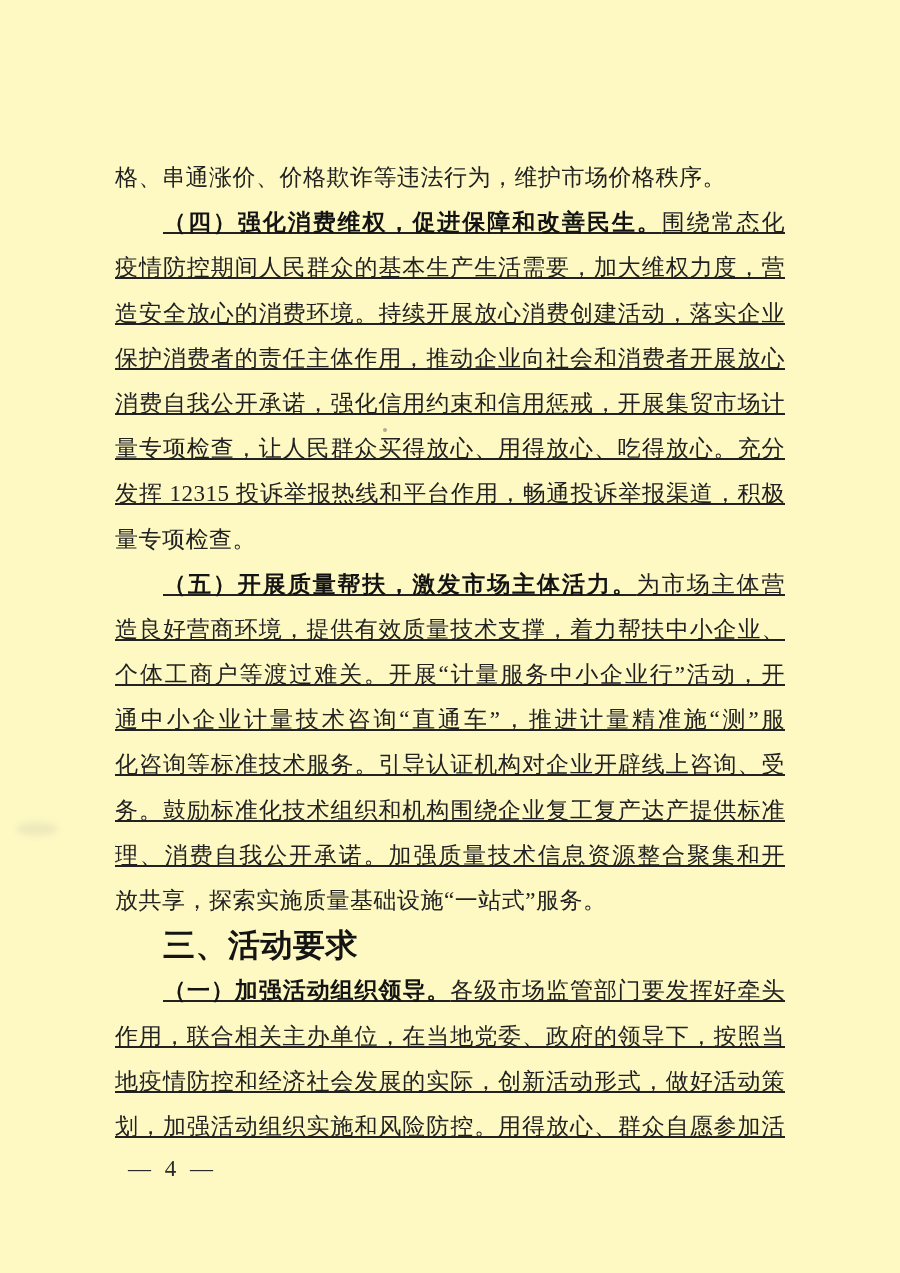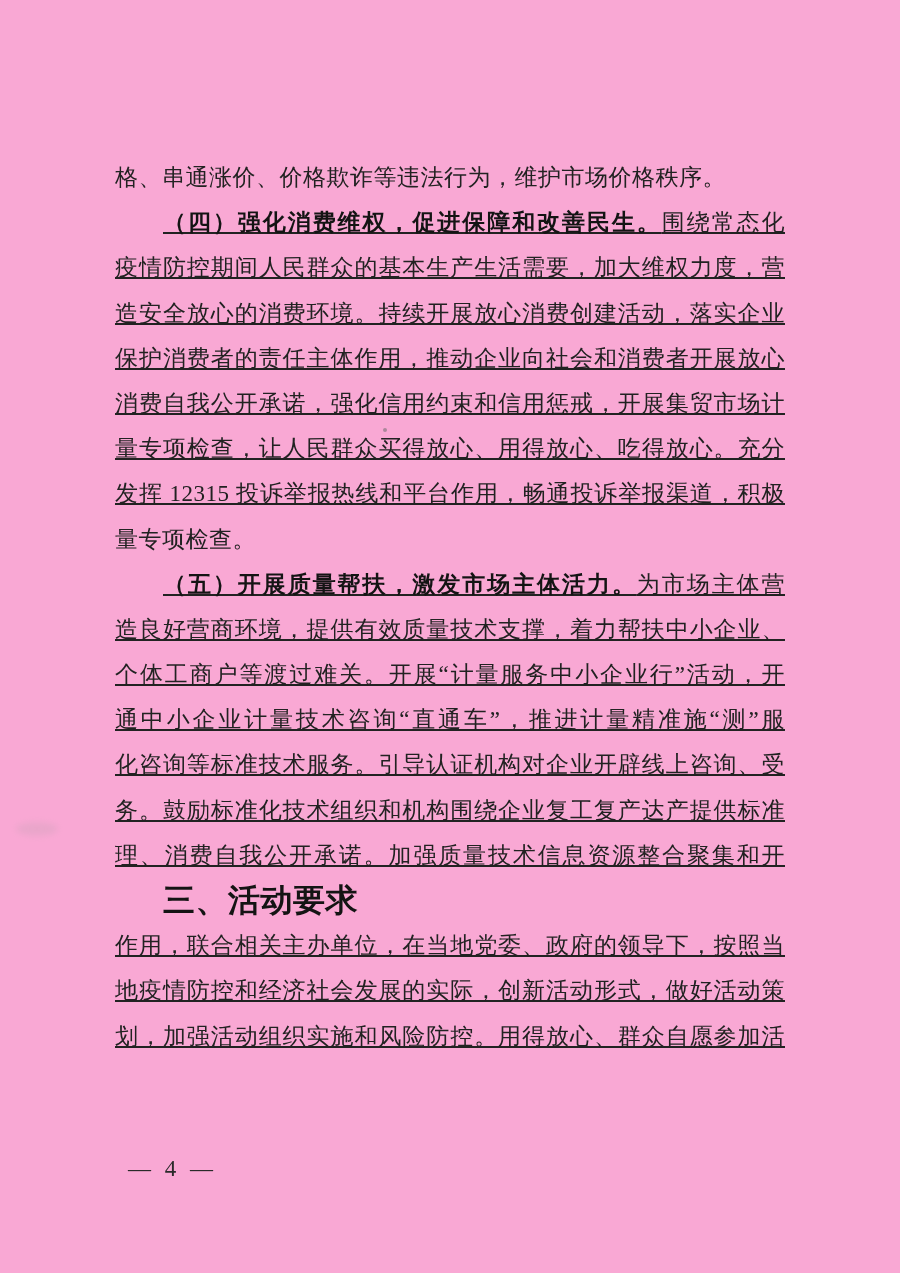--- a/index.html
+++ b/index.html
@@ -4,21 +4,21 @@
 <style>
   html, body {
     margin: 0;
     padding: 0;
     background: #ffffff;
   }
   .page {
     position: relative;
     width: 900px;
     height: 1273px;
-    background: #f9a8d4;
+    background: #fef9c3;
     overflow: hidden;
     font-family: "Liberation Serif", "DejaVu Serif", serif;
     color: #1f1f1f;
   }
   .text-block {
     position: absolute;
     left: 115px;
     top: 155px;
     width: 670px;
   }
@@ -99,21 +99,23 @@
     <p class="ln fill"><b class="b"></b><span>量专项检查，让人民群众买得放心、用得放心、吃得放心。充分</span></p>
     <p class="ln fill"><b class="b"></b><span>发挥 12315 投诉举报热线和平台作用，畅通投诉举报渠道，积极</span></p>
     <p class="ln end"><b class="b"></b><span>量专项检查。</span></p>
     <p class="ln para fill"><b class="b">（五）开展质量帮扶，激发市场主体活力。</b><span>为市场主体营</span></p>
     <p class="ln fill"><b class="b"></b><span>造良好营商环境，提供有效质量技术支撑，着力帮扶中小企业、</span></p>
     <p class="ln fill"><b class="b"></b><span>个体工商户等渡过难关。开展“计量服务中小企业行”活动，开</span></p>
     <p class="ln fill"><b class="b"></b><span>通中小企业计量技术咨询“直通车”，推进计量精准施“测”服</span></p>
     <p class="ln fill"><b class="b"></b><span>化咨询等标准技术服务。引导认证机构对企业开辟线上咨询、受</span></p>
     <p class="ln fill"><b class="b"></b><span>务。鼓励标准化技术组织和机构围绕企业复工复产达产提供标准</span></p>
     <p class="ln fill"><b class="b"></b><span>理、消费自我公开承诺。加强质量技术信息资源整合聚集和开</span></p>
+    <p class="ln end"><b class="b"></b><span>放共享，探索实施质量基础设施“一站式”服务。</span></p>
     <p class="ln para heading"><b class="b">三、活动要求</b><span></span></p>
+    <p class="ln para fill"><b class="b">（一）加强活动组织领导。</b><span>各级市场监管部门要发挥好牵头</span></p>
     <p class="ln fill"><b class="b"></b><span>作用，联合相关主办单位，在当地党委、政府的领导下，按照当</span></p>
     <p class="ln fill"><b class="b"></b><span>地疫情防控和经济社会发展的实际，创新活动形式，做好活动策</span></p>
     <p class="ln fill"><b class="b"></b><span>划，加强活动组织实施和风险防控。用得放心、群众自愿参加活</span></p>
   </main>
 
   <footer class="pageno">— 4 —</footer>
 
 </div>
 
 </body></html>

